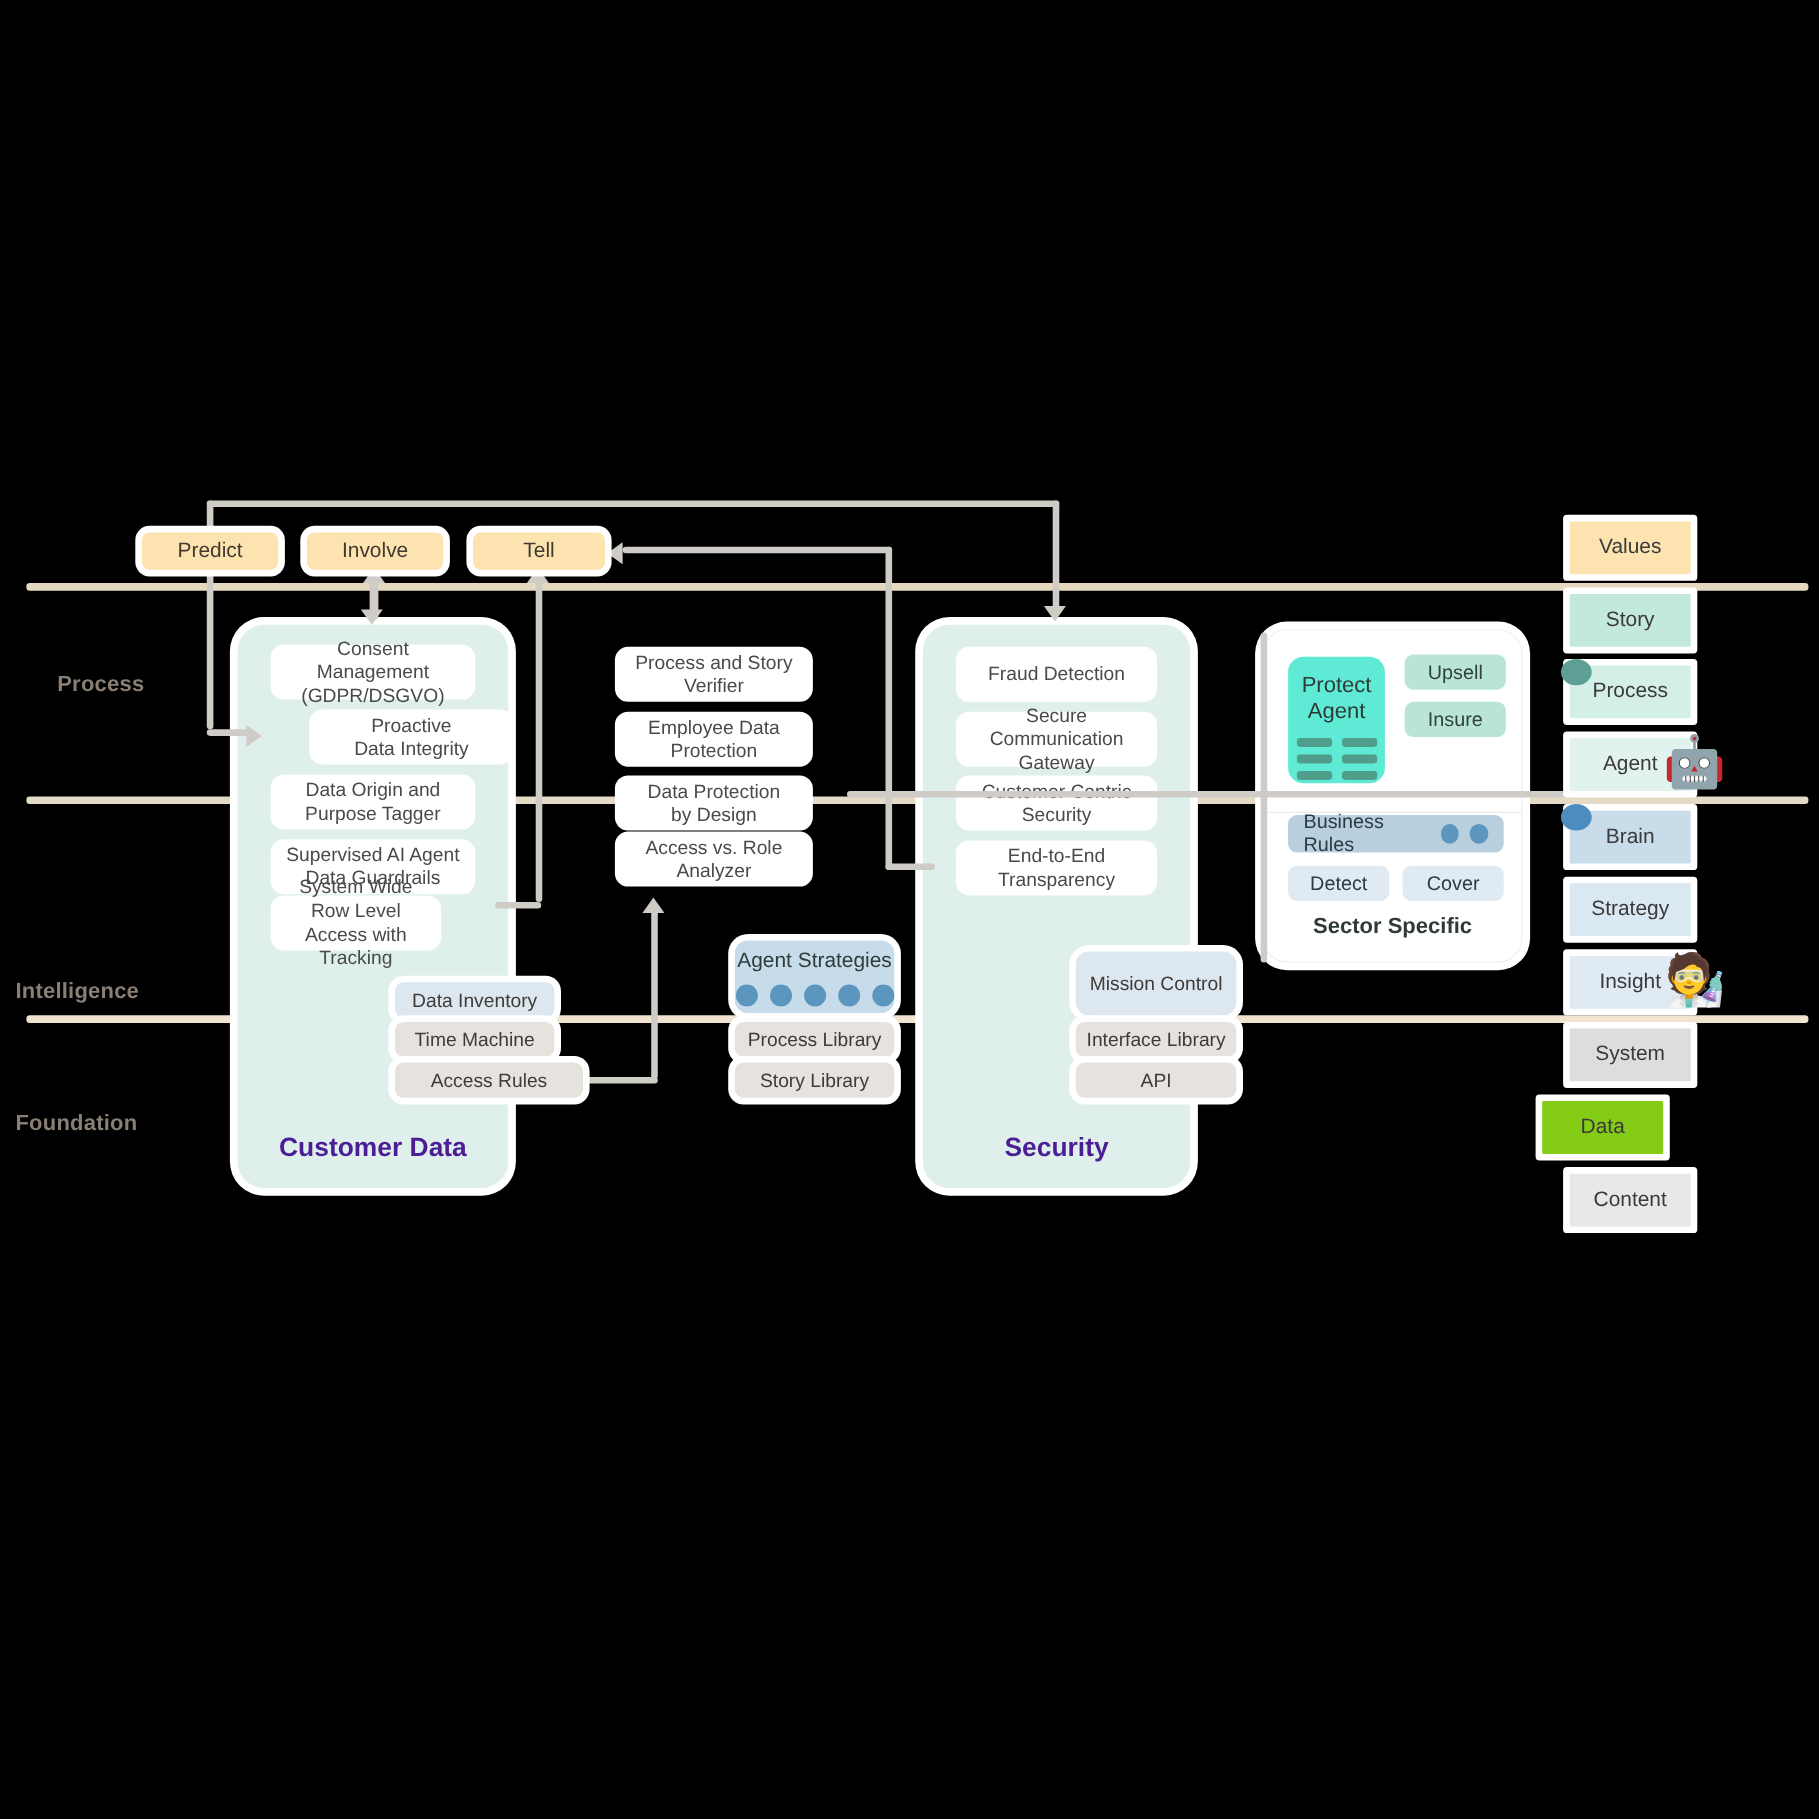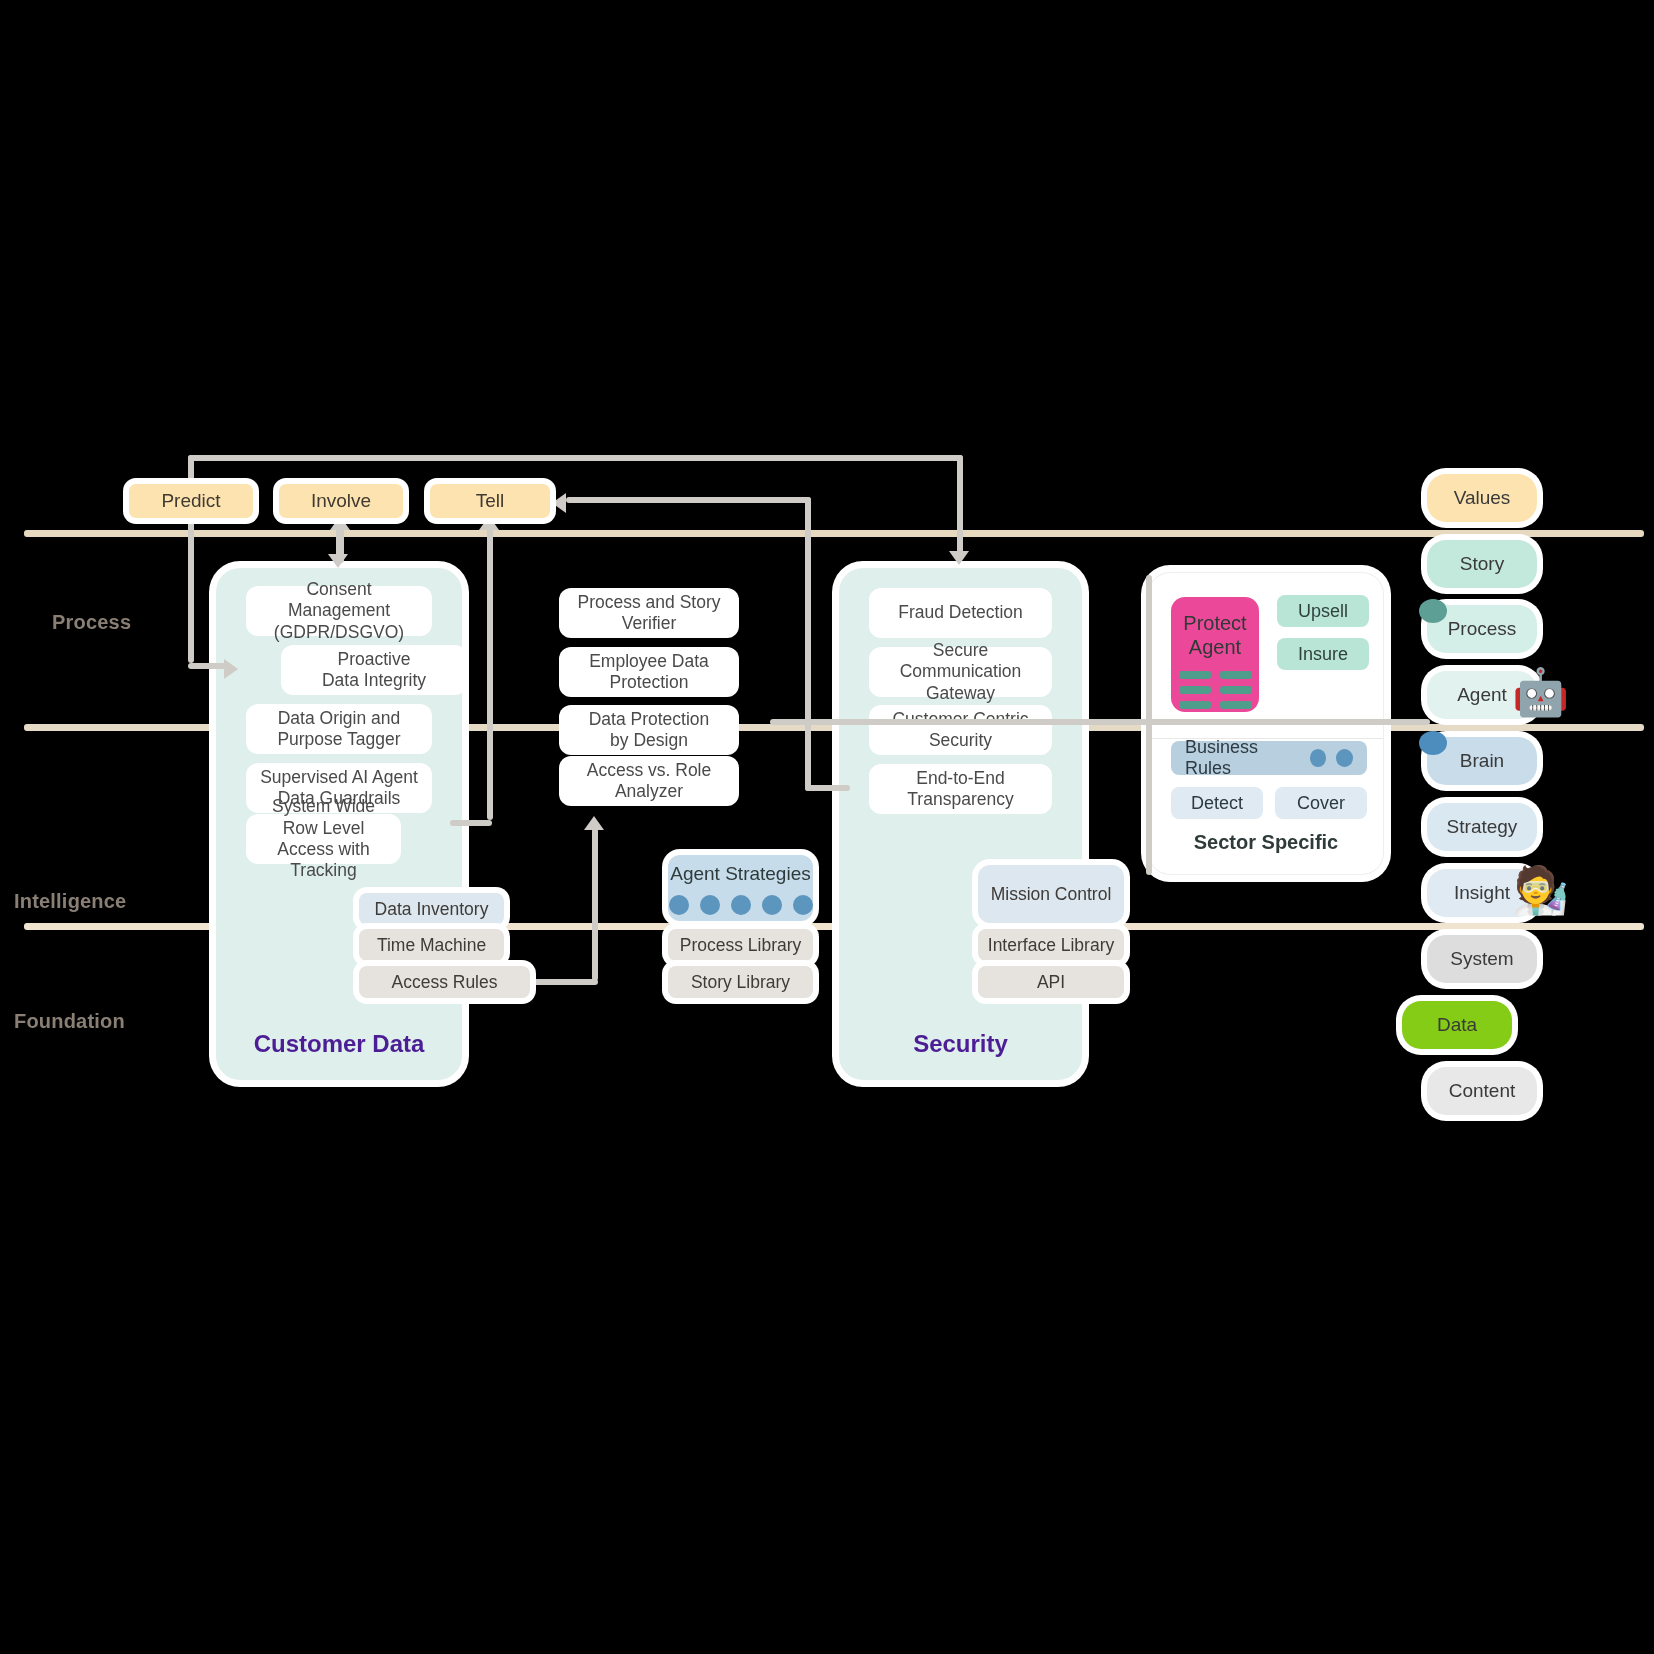--- a/index.html
+++ b/index.html
@@ -97,21 +97,21 @@
     position:absolute;
     background:#fff;
     border-radius:22px;
     box-shadow:0 0 0 7px #fff, 0 2px 7px rgba(0,0,0,.10);
     z-index:4;
     border:1px solid #efefef;
   }
   .sector-divider { position:absolute; left:0; right:0; height:1px; background:#e8e8e8; }
   .protect-card {
     position:absolute;
-    background:#ec4899;
+    background:#5eead4;
     border-radius:14px;
     display:flex; flex-direction:column; align-items:center;
     padding-top:14px;
   }
   .protect-title { font-size:20px; color:#2d3a36; text-align:center; line-height:1.2; font-weight:400;}
   .bars { margin-top:12px; display:grid; grid-template-columns:repeat(2, 32px); gap:7px 9px; }
   .bar { height:8px; border-radius:3px; background:#4f9e8b; }
   .tag-teal {
     position:absolute; height:32px; border-radius:8px;
     background:#b9e5d7; display:flex; align-items:center; justify-content:center;
@@ -130,21 +130,21 @@
   .sector-title {
     position:absolute; left:0; right:0; text-align:center;
     font-size:20px; font-weight:700; color:#2f3b3a;
   }
   .bdot { width:18px; height:18px; border-radius:50%; background:#5c95bd; }
 
   
   .legend-pill {
     position:absolute;
     width:110px; height:48px;
-    border-radius:19px;
+    border-radius:1px;
     display:flex; align-items:center; justify-content:center;
     font-size:19px; color:#3a3a3a;
     box-shadow:0 0 0 6px #fff;
     z-index:6;
   }
   .blob {
     position:absolute; width:28px; height:24px; border-radius:50%;
     z-index:8;
   }
 

